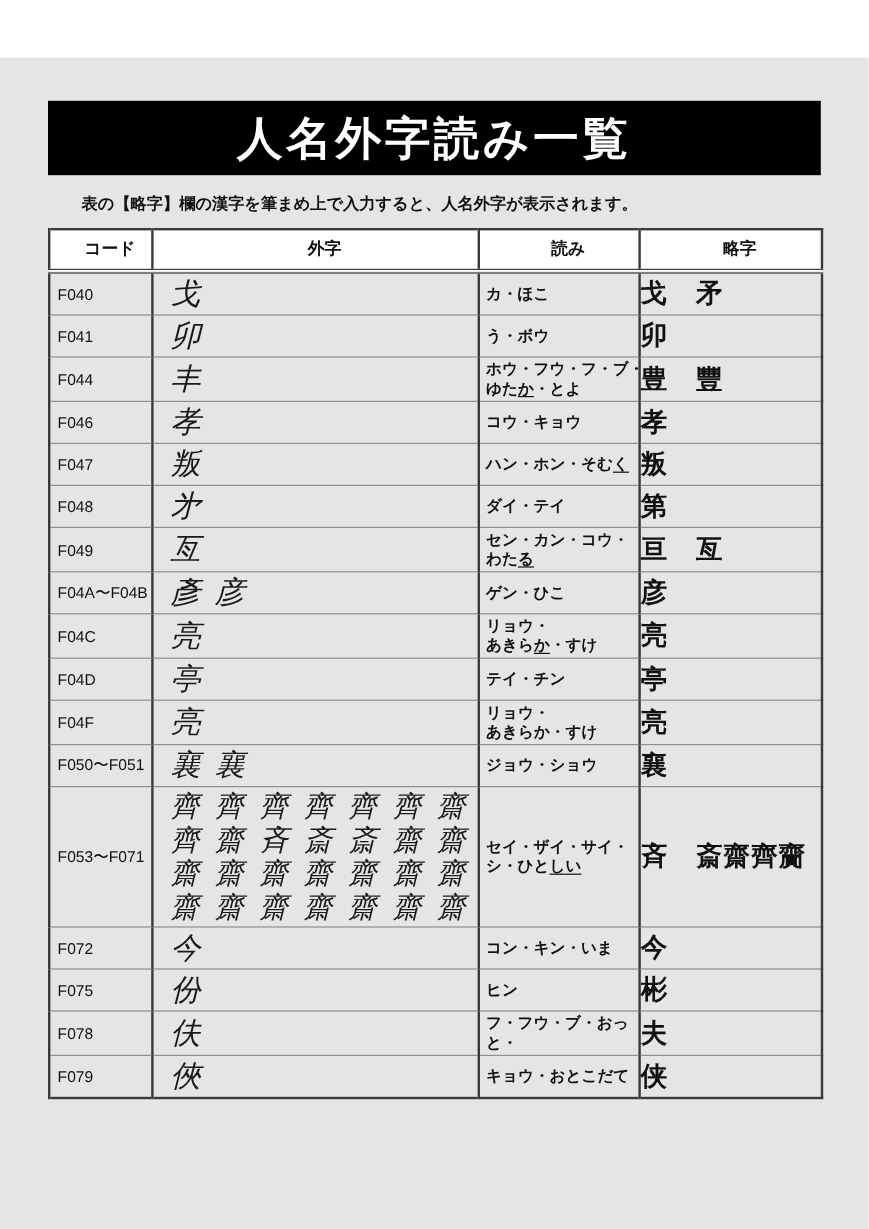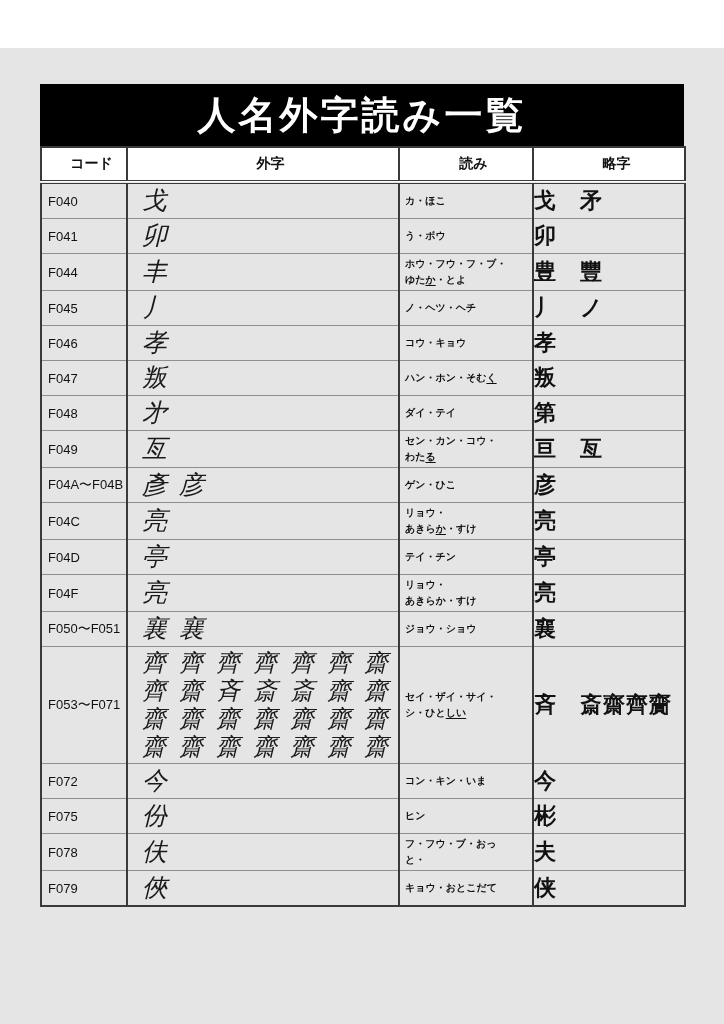--- a/index.html
+++ b/index.html
@@ -77,21 +77,21 @@
   .gaiji-line {
     font-style: italic;
     font-size: 25px;
     line-height: 30px;
     letter-spacing: 12px;
     white-space: nowrap;
     color: #1a1a1a;
   }
   .gaiji-line.multi { font-size: 24px; line-height: 28px; letter-spacing: 13px; }
   td.reading-cell {
-    font-size: 10px;
+    font-size: 13px;
     font-weight: 600;
     line-height: 16px;
     padding-left: 5px;
     white-space: nowrap;
   }
   td.reading-cell .u {
     text-decoration: underline;
     text-underline-offset: 2px;
   }
   td.ryakuji-cell {
@@ -104,20 +104,21 @@
 </style>
 </head>
 <body>
 
 <div class="sheet">
 
   <div class="title-band">
     <div class="title">人名外字読み一覧</div>
   </div>
 
+  <div class="subtitle">表の【略字】欄の漢字を筆まめ上で入力すると、人名外字が表示されます。</div>
 
   <table class="gaiji-table">
     <colgroup>
       <col class="c-code">
         <col class="c-gaiji">
         <col class="c-read">
         <col class="c-ryaku">
     </colgroup>
     <thead>
       <tr>
@@ -153,30 +154,20 @@
           <td class="gaiji-cell">
             <div class="gaiji-line">丰</div>
           </td>
           <td class="reading-cell">
             <div><span>ホウ・フウ・フ・ブ・</span></div>
             <div><span>ゆた</span><span class="u">か</span><span>・とよ</span></div>
           </td>
           <td class="ryakuji-cell">豊　豐</td>
         </tr>
         <tr>
-          <td class="code-cell">F045</td>
-          <td class="gaiji-cell">
-            <div class="gaiji-line">丿</div>
-          </td>
-          <td class="reading-cell">
-            <div><span>ノ・ヘツ・ヘチ</span></div>
-          </td>
-          <td class="ryakuji-cell">丿　ノ</td>
-        </tr>
-        <tr>
           <td class="code-cell">F046</td>
           <td class="gaiji-cell">
             <div class="gaiji-line">孝</div>
           </td>
           <td class="reading-cell">
             <div><span>コウ・キョウ</span></div>
           </td>
           <td class="ryakuji-cell">孝</td>
         </tr>
         <tr>

